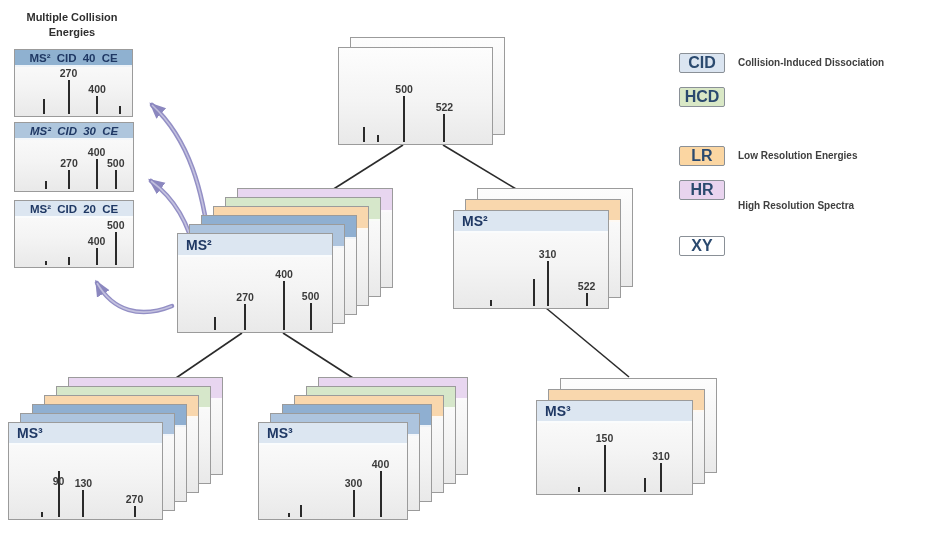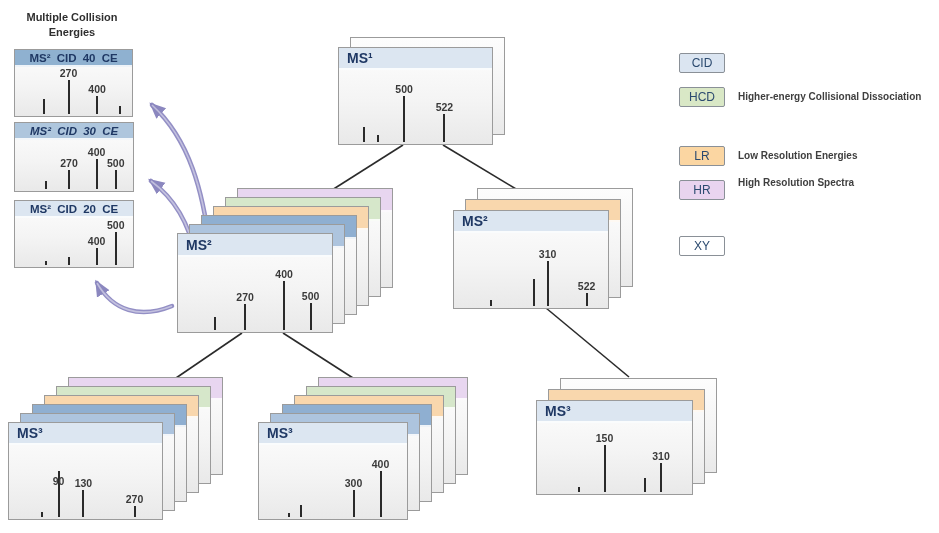--- a/index.html
+++ b/index.html
@@ -14,21 +14,21 @@
          border-bottom:2px solid rgba(255,255,255,.85);}
   .htext{position:absolute;left:8px;top:0;bottom:0;display:flex;align-items:center;
          font-size:14px;font-weight:bold;color:#1f3864;}
   .chead.center .htext{left:0;right:0;justify-content:center;font-size:11.5px;word-spacing:3px;}
   .plot{position:absolute;left:0;right:0;bottom:0;}
   .peak{position:absolute;bottom:2px;width:2px;margin-left:-1px;background:#2a2a2a;}
   .plabel{position:absolute;transform:translateX(-50%);font-size:10.5px;font-weight:bold;
           color:#3a3a3a;white-space:nowrap;}
   .lbox{position:absolute;box-sizing:border-box;border:1px solid #8a9097;border-radius:2px;
         display:flex;align-items:center;justify-content:center;z-index:1;}
-  .lkey{font-size:12px;font-weight:normal;color:#2b4a6f;}
+  .lkey{font-size:16px;font-weight:bold;color:#2b4a6f;}
   .llabel{position:absolute;z-index:1;}
   .lline{font-size:10px;font-weight:bold;color:#3f3f3f;line-height:14.5px;white-space:nowrap;}
 </style>
 </head>
 <body>
 
 <div id="canvas">
   <svg id="overlay" width="939" height="533">
     <defs>
       <marker id="ah" viewBox="0 0 10 10" refX="7" refY="5" markerWidth="4" markerHeight="4" orient="auto">
@@ -86,23 +86,20 @@
         <div class="peak" style="left: 31.2px; height: 4px; background: rgb(42, 42, 42);"></div>
         <div class="peak" style="left: 54px; height: 8px; background: rgb(42, 42, 42);"></div>
         <div class="peak" style="left: 81.6px; height: 17px; background: rgb(42, 42, 42);"></div>
         <div class="plabel" style="left: 81.6px; bottom: 20px;">400</div>
         <div class="peak" style="left: 100.8px; height: 33px; background: rgb(42, 42, 42);"></div>
         <div class="plabel" style="left: 100.8px; bottom: 36px;">500</div>
       </div>
     </div>
     <div class="card" style="left: 350px; top: 37px; width: 155px; height: 98px;"></div>
     <div class="card front" style="left: 338px; top: 47px; width: 155px; height: 98px;">
-      <div class="chead" style="background: rgb(220, 230, 241); height: 22px;">
-        <div class="htext">MS¹</div>
-      </div>
       <div class="plot" style="top: 22px;">
         <div class="peak" style="left: 24.8px; height: 15px; background: rgb(42, 42, 42);"></div>
         <div class="peak" style="left: 38.75px; height: 7px; background: rgb(42, 42, 42);"></div>
         <div class="peak" style="left: 65.1px; height: 46px; background: rgb(42, 42, 42);"></div>
         <div class="plabel" style="left: 65.1px; bottom: 49px;">500</div>
         <div class="peak" style="left: 105.4px; height: 28px; background: rgb(42, 42, 42);"></div>
         <div class="plabel" style="left: 105.4px; bottom: 31px;">522</div>
       </div>
     </div>
     <div class="card" style="left: 237px; top: 188px; width: 156px; height: 100px;">
@@ -221,34 +218,34 @@
         <div class="peak" style="left: 67.51px; height: 47px; background: rgb(42, 42, 42);"></div>
         <div class="plabel" style="left: 67.51px; bottom: 50px;">150</div>
         <div class="peak" style="left: 108.33px; height: 14px; background: rgb(42, 42, 42);"></div>
         <div class="peak" style="left: 124.03px; height: 29px; background: rgb(42, 42, 42);"></div>
         <div class="plabel" style="left: 124.03px; bottom: 32px;">310</div>
       </div>
     </div>
     <div class="lbox" style="left: 679px; top: 53px; width: 46px; height: 20px; background: rgb(219, 229, 241);">
       <div class="lkey">CID</div>
     </div>
+    <div class="llabel" style="left: 738px; top: 55.5px;">
+      <div class="lline">Collision-Induced Dissociation</div>
+    </div>
     <div class="lbox" style="left: 679px; top: 87px; width: 46px; height: 20px; background: rgb(217, 232, 198);">
       <div class="lkey">HCD</div>
     </div>
-    <div class="llabel" style="left: 738px; top: 89.5px;">
-      <div class="lline">Higher-energy Collisional Dissociation</div>
-    </div>
     <div class="lbox" style="left: 679px; top: 146px; width: 46px; height: 20px; background: rgb(251, 214, 162);">
       <div class="lkey">LR</div>
     </div>
     <div class="llabel" style="left: 738px; top: 148.5px;">
       <div class="lline">Low Resolution Energies</div>
     </div>
     <div class="lbox" style="left: 679px; top: 180px; width: 46px; height: 20px; background: rgb(233, 212, 239);">
       <div class="lkey">HR</div>
     </div>
-    <div class="llabel" style="left: 738px; top: 176px;">
+    <div class="llabel" style="left: 738px; top: 199px;">
       <div class="lline">High Resolution Spectra</div>
     </div>
     <div class="lbox" style="left: 679px; top: 236px; width: 46px; height: 20px; background: rgb(255, 255, 255);">
       <div class="lkey">XY</div>
     </div>
   </div>
 
 </body></html>

